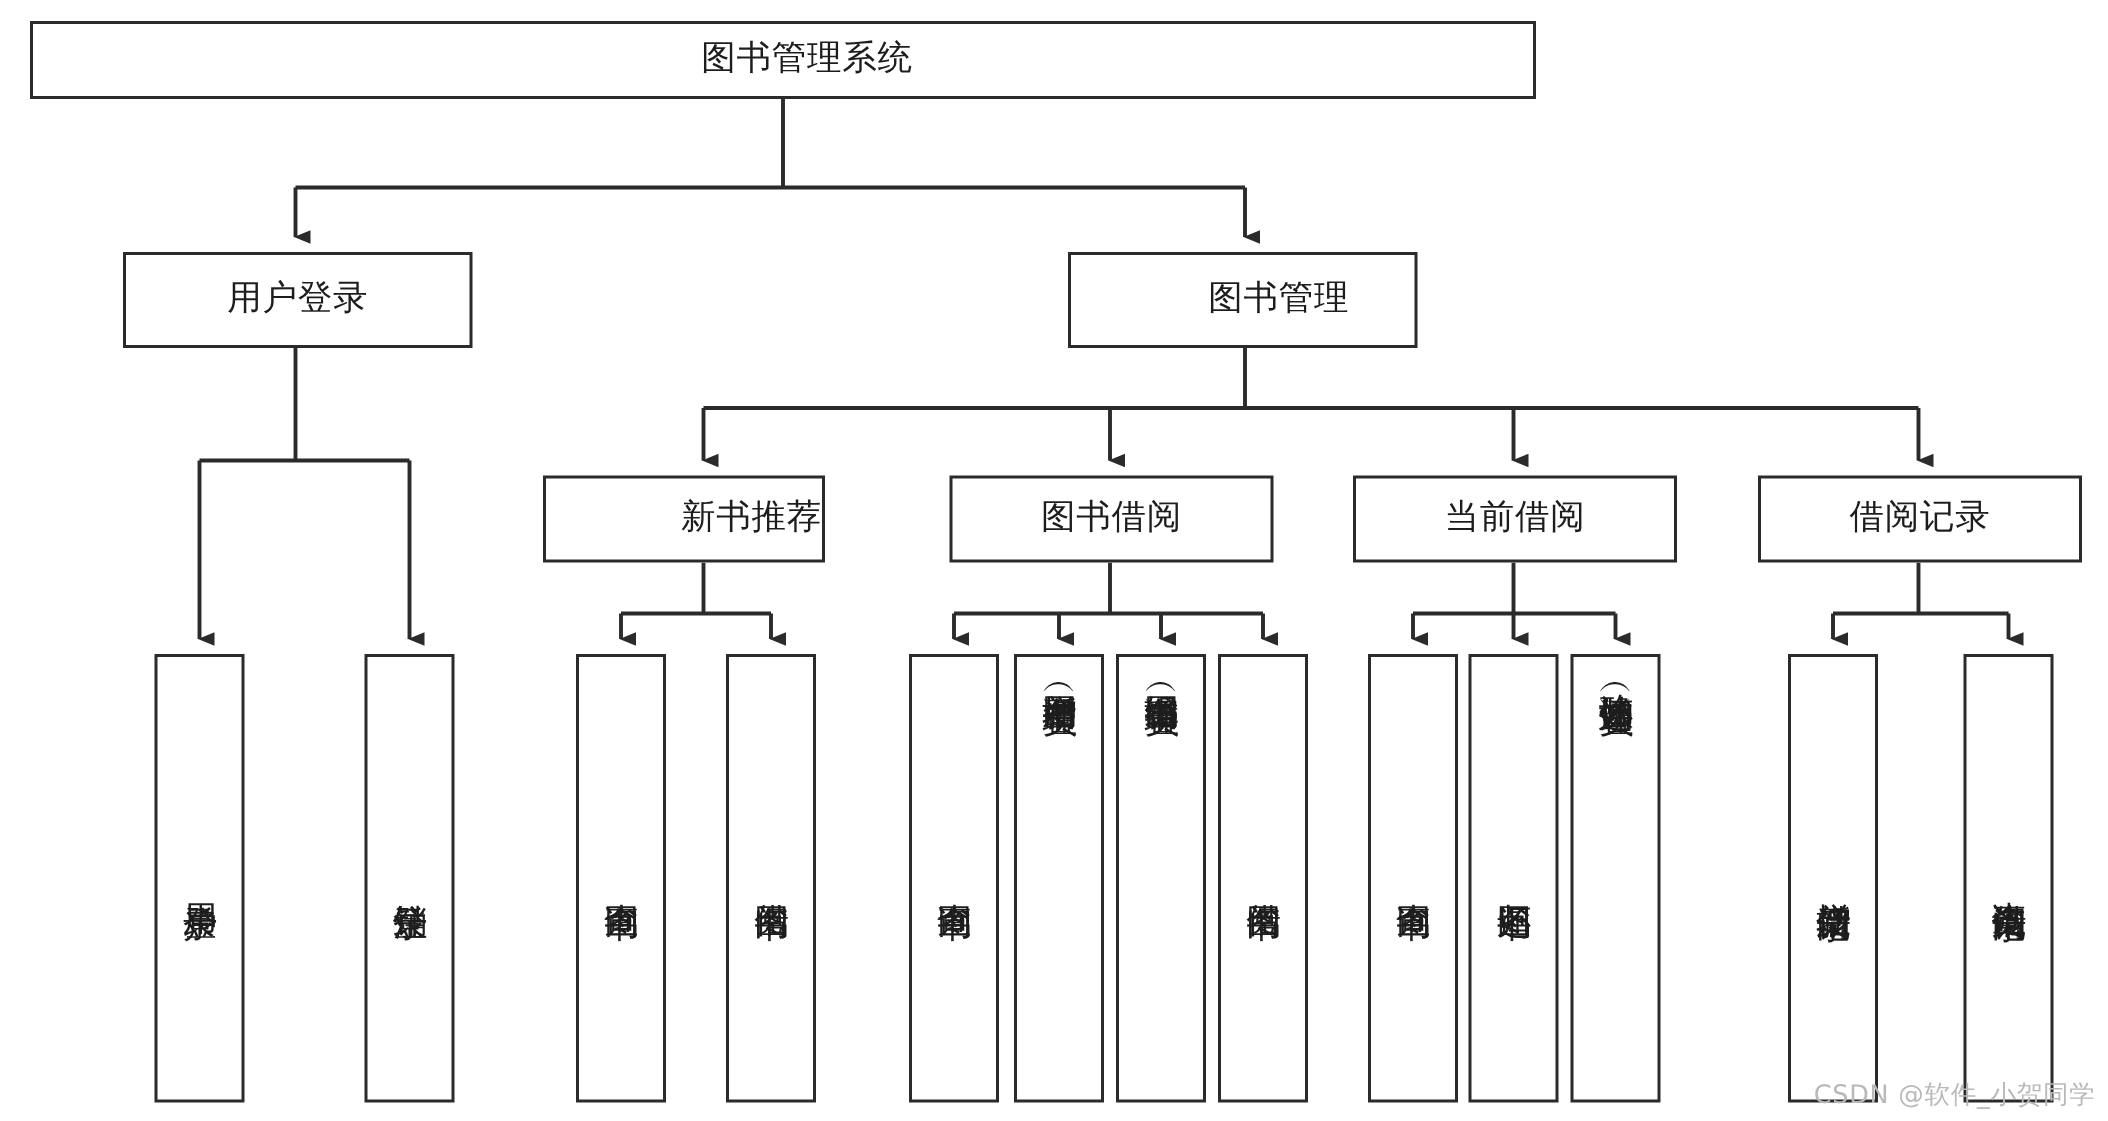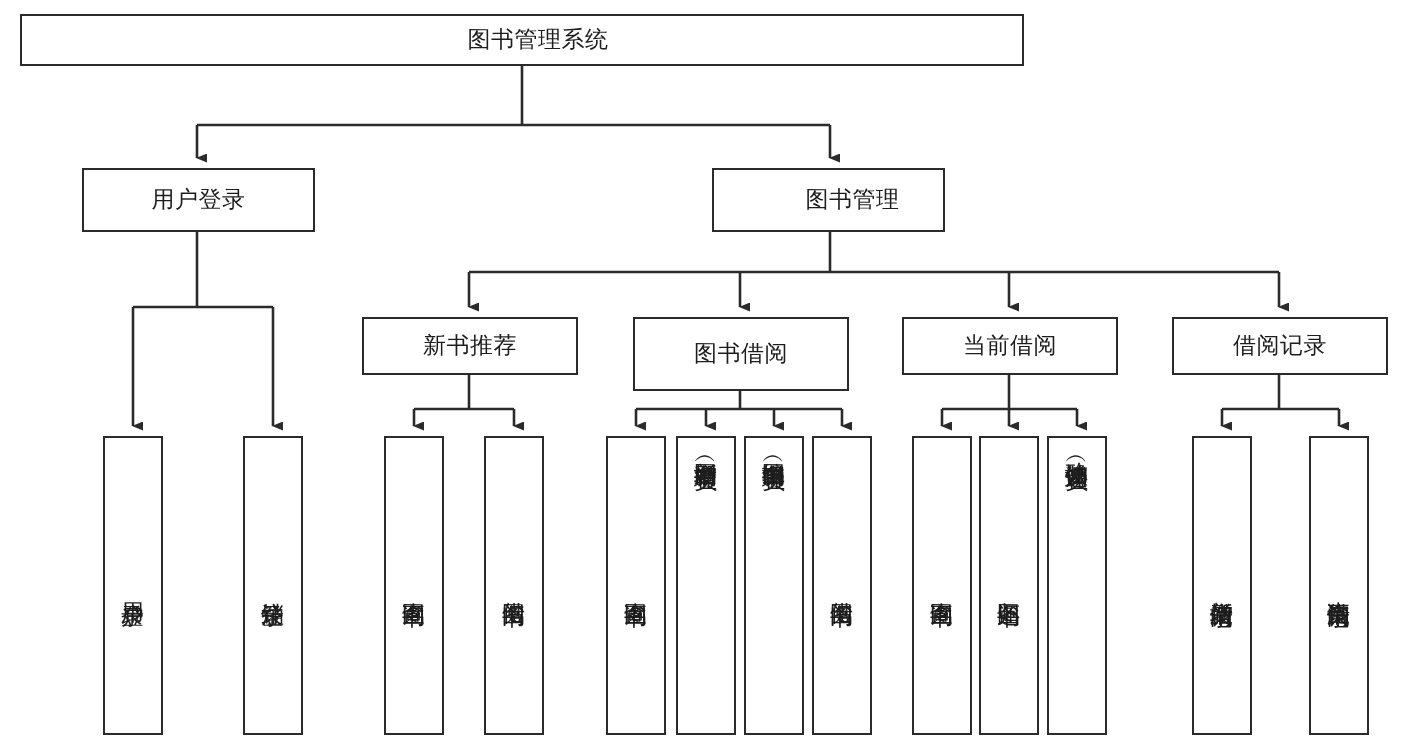--- a/index.html
+++ b/index.html
@@ -130,24 +130,24 @@
     <span class="lbl">图书管理系统</span>
   </div>
 
   <div class="node horiz" style="left:82px; top:168px; width:233px; height:64px;">
     <span class="lbl">用户登录</span>
   </div>
   <div class="node horiz" style="left:712px; top:168px; width:233px; height:64px;padding-left:48px;">
     <span class="lbl">图书管理</span>
   </div>
 
-  <div class="node horiz" style="left:362px; top:317px; width:216px; height:58px;">
+  <div class="node horiz" style="left:362px; top:317px; width:188px; height:58px;justify-content:flex-end;">
     <span class="lbl">新书推荐</span>
   </div>
-  <div class="node horiz" style="left:633px; top:317px; width:216px; height:74px;">
+  <div class="node horiz" style="left:633px; top:317px; width:216px; height:58px;">
     <span class="lbl">图书借阅</span>
   </div>
   <div class="node horiz" style="left:902px; top:317px; width:216px; height:58px;">
     <span class="lbl">当前借阅</span>
   </div>
   <div class="node horiz" style="left:1172px; top:317px; width:216px; height:58px;text-align:right;">
     <span class="lbl">借阅记录</span>
   </div>
 
   <div class="node vert mid" style="left:103px; top:436px; width:60px; height:299px;">
@@ -187,14 +187,15 @@
     <span class="lbl">确认归还（管理员）</span>
   </div>
 
   <div class="node vert mid" style="left:1192px; top:436px; width:60px; height:299px;">
     <span class="lbl">新增借阅记录</span>
   </div>
   <div class="node vert mid" style="left:1309px; top:436px; width:60px; height:299px;">
     <span class="lbl">查询借阅记录</span>
   </div>
 
+  <div class="watermark">CSDN @软件_小贺同学</div>
 
 </div>
 
 </body></html>

